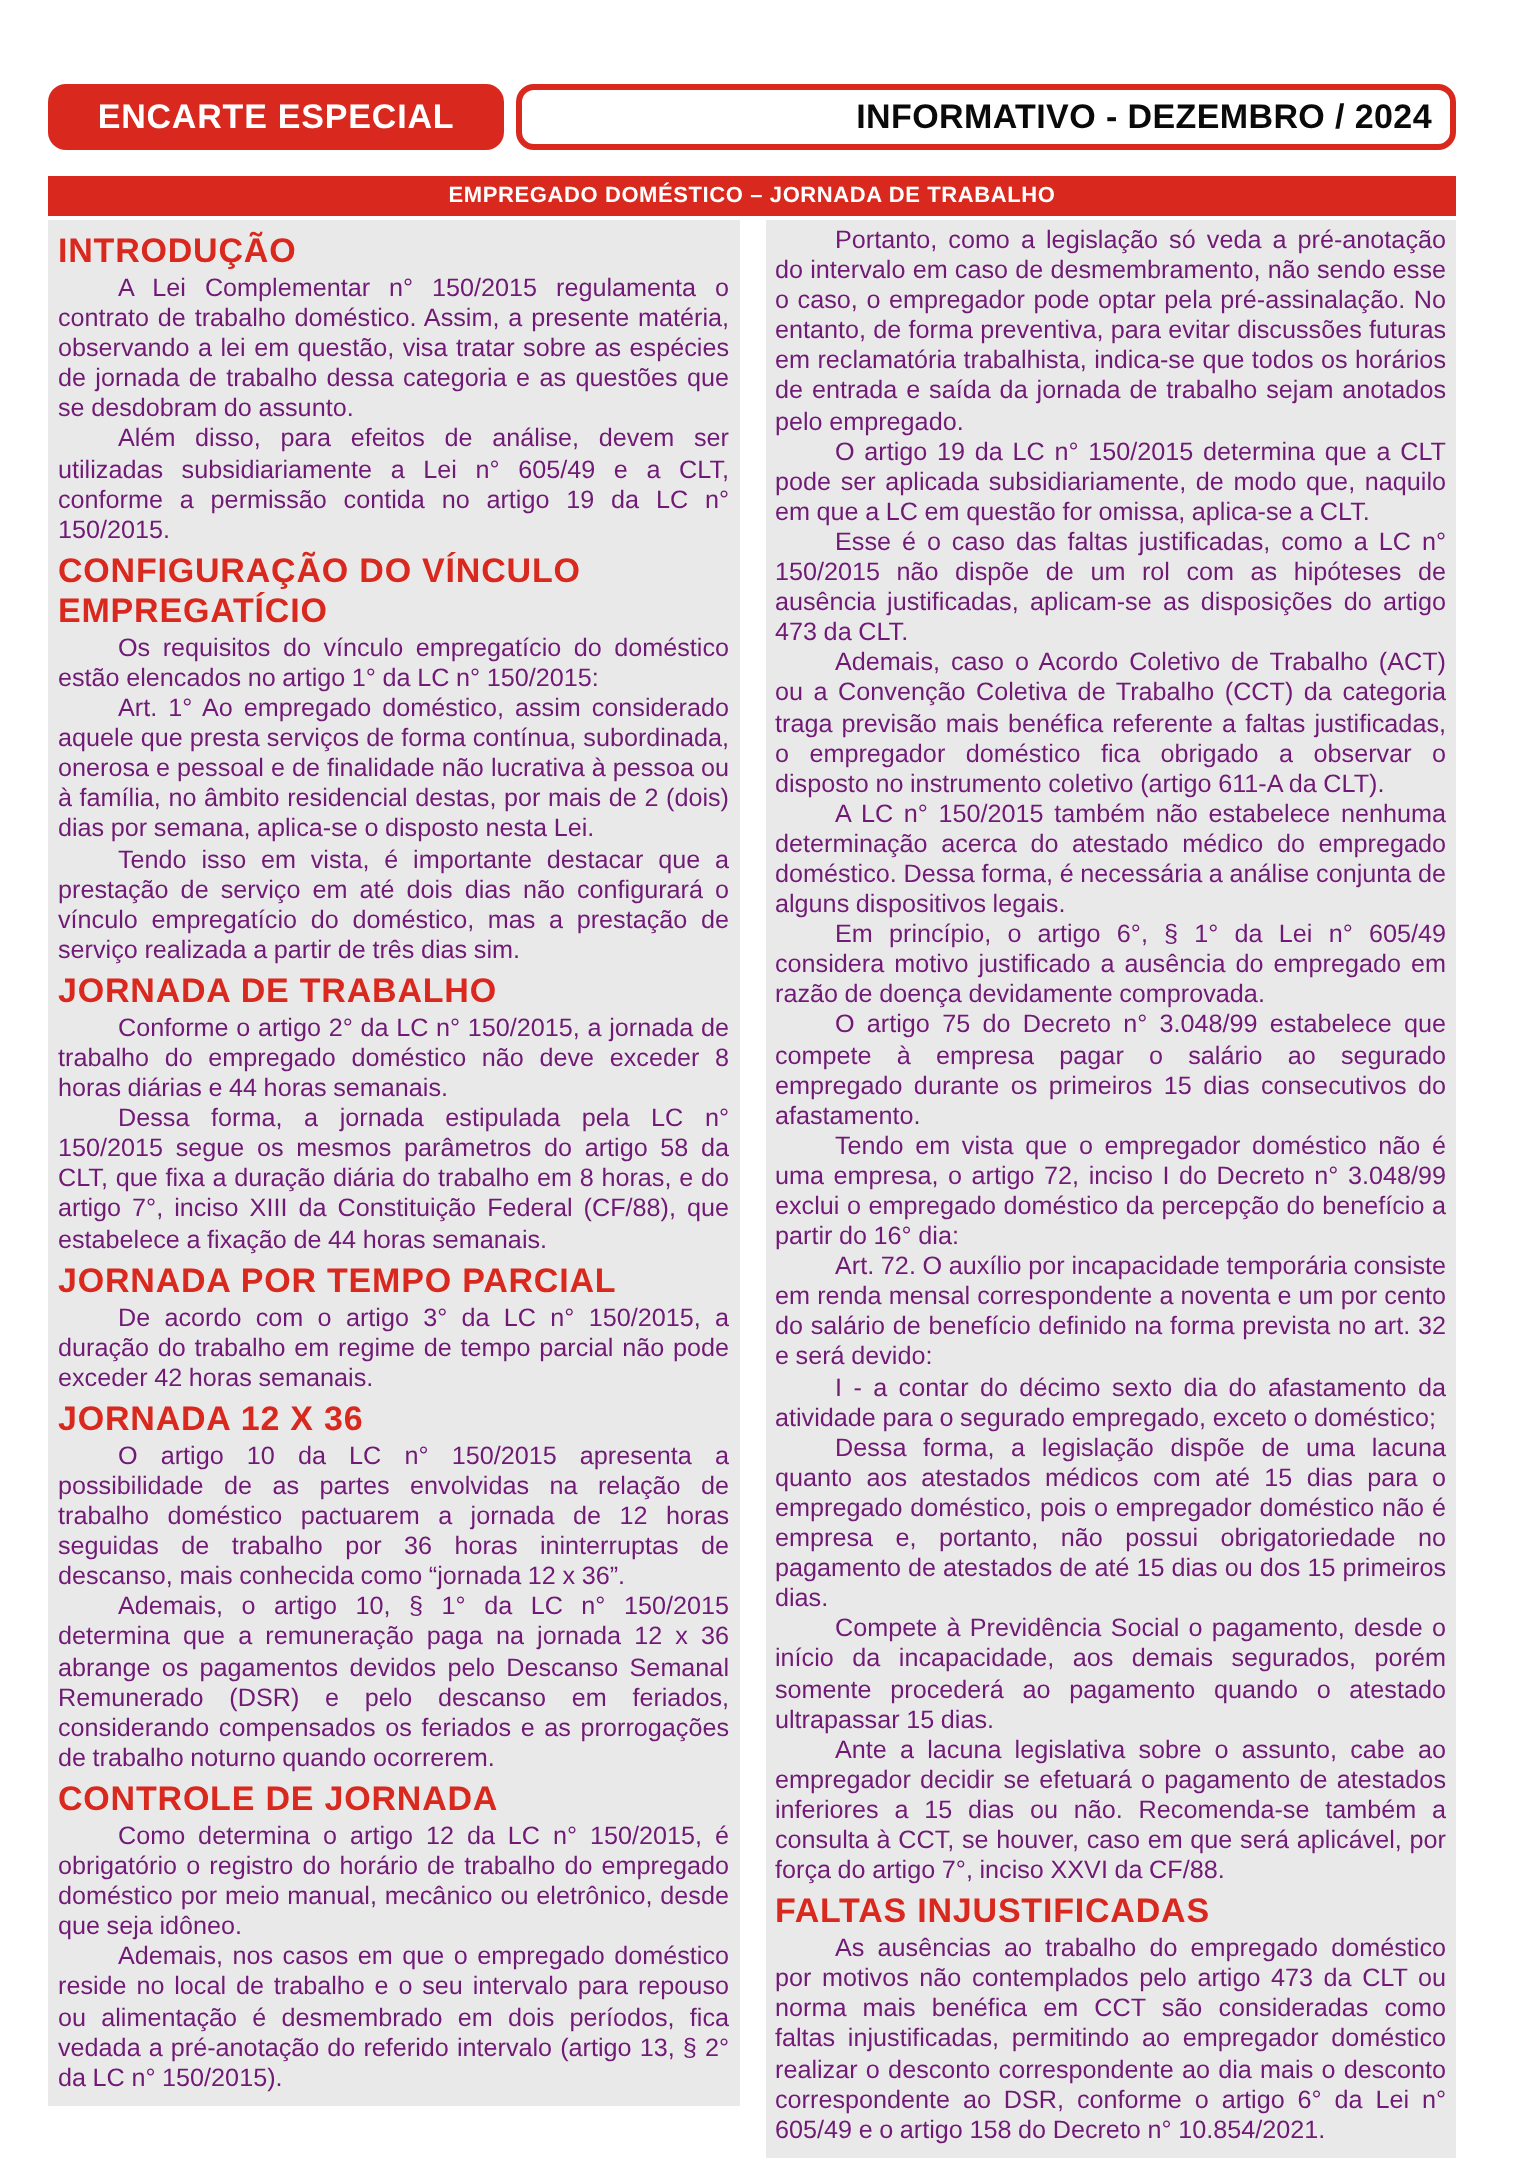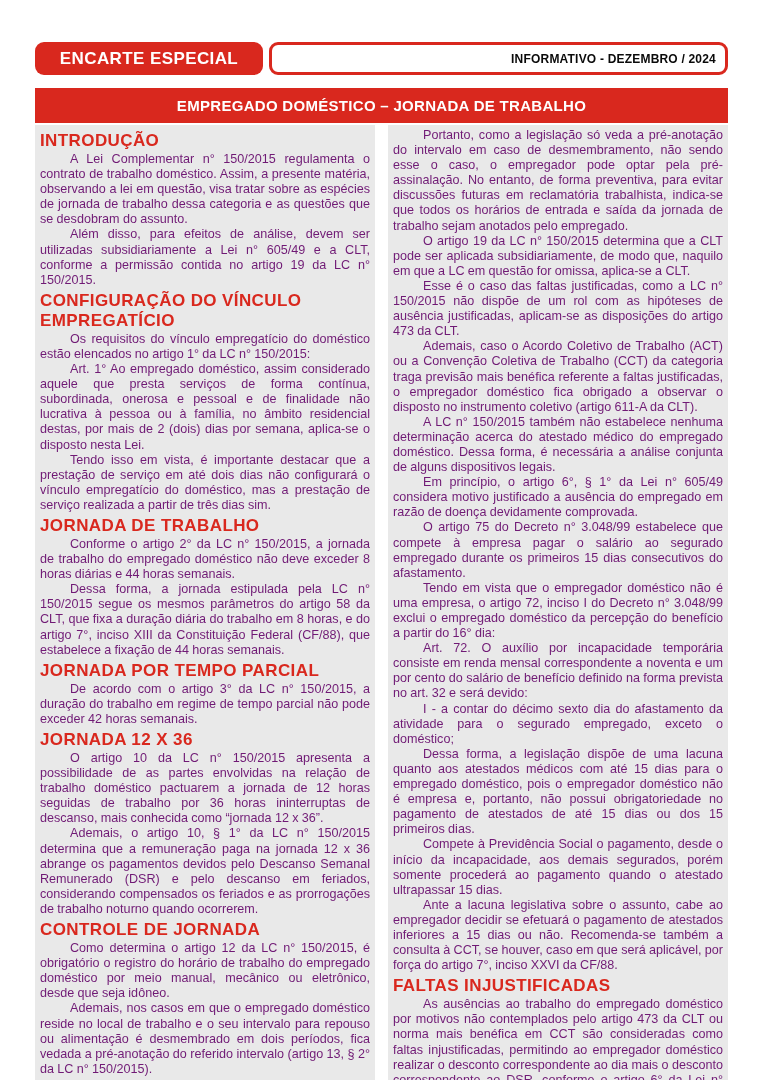--- a/index.html
+++ b/index.html
@@ -1,41 +1,41 @@
 <!DOCTYPE html>
 <html lang="pt-BR"><head>
 <meta charset="utf-8">
 <style>
   html,body{margin:0;padding:0;background:#ffffff;}
   body{
     width:763px;height:1080px;overflow:hidden;
     font-family:"Liberation Sans", sans-serif;
     -webkit-font-smoothing:antialiased;
   }
-  .page{width:763px;height:1080px;background:#fff;box-sizing:border-box;padding:42px 35px 0 35px;}
+  .page{width:763px;height:1080px;background:#fff;box-sizing:border-box;padding:42px 35px 0 24px;}
 
   
   .header-bar{display:flex;align-items:stretch;height:33px;gap:6px;}
   .badge{
     width:228px;background:var(--red);color:#fff;font-weight:bold;
     font-size:17px;letter-spacing:.4px;border-radius:9px;
     display:flex;align-items:center;justify-content:center;
   }
   .issue-box{
     flex:1;background:#fff;border:3px solid var(--red);border-radius:9px;
     display:flex;align-items:center;justify-content:flex-end;
-    font-weight:bold;font-size:12px;color:#0a0a0a;letter-spacing:.2px;
+    font-weight:bold;font-size:17px;color:#0a0a0a;letter-spacing:.2px;
     padding-right:9px;box-sizing:border-box;
   }
 
   
   .title-banner{
-    margin-top:13px;background:var(--red);color:#fff;height:35px;
+    margin-top:13px;background:var(--red);color:#fff;height:20px;
     display:flex;align-items:center;justify-content:center;
-    font-weight:bold;font-size:15px;letter-spacing:.3px;
+    font-weight:bold;font-size:11px;letter-spacing:.3px;
   }
 
   
   .columns{display:flex;gap:13px;margin-top:2px;align-items:flex-start;}
   .column{
     flex:1;background:#e9e9e9;box-sizing:border-box;
     padding:3px 5px 6px 5px;
   }
   .col-heading{
     color:var(--red);font-weight:bold;font-size:17px;line-height:20px;

